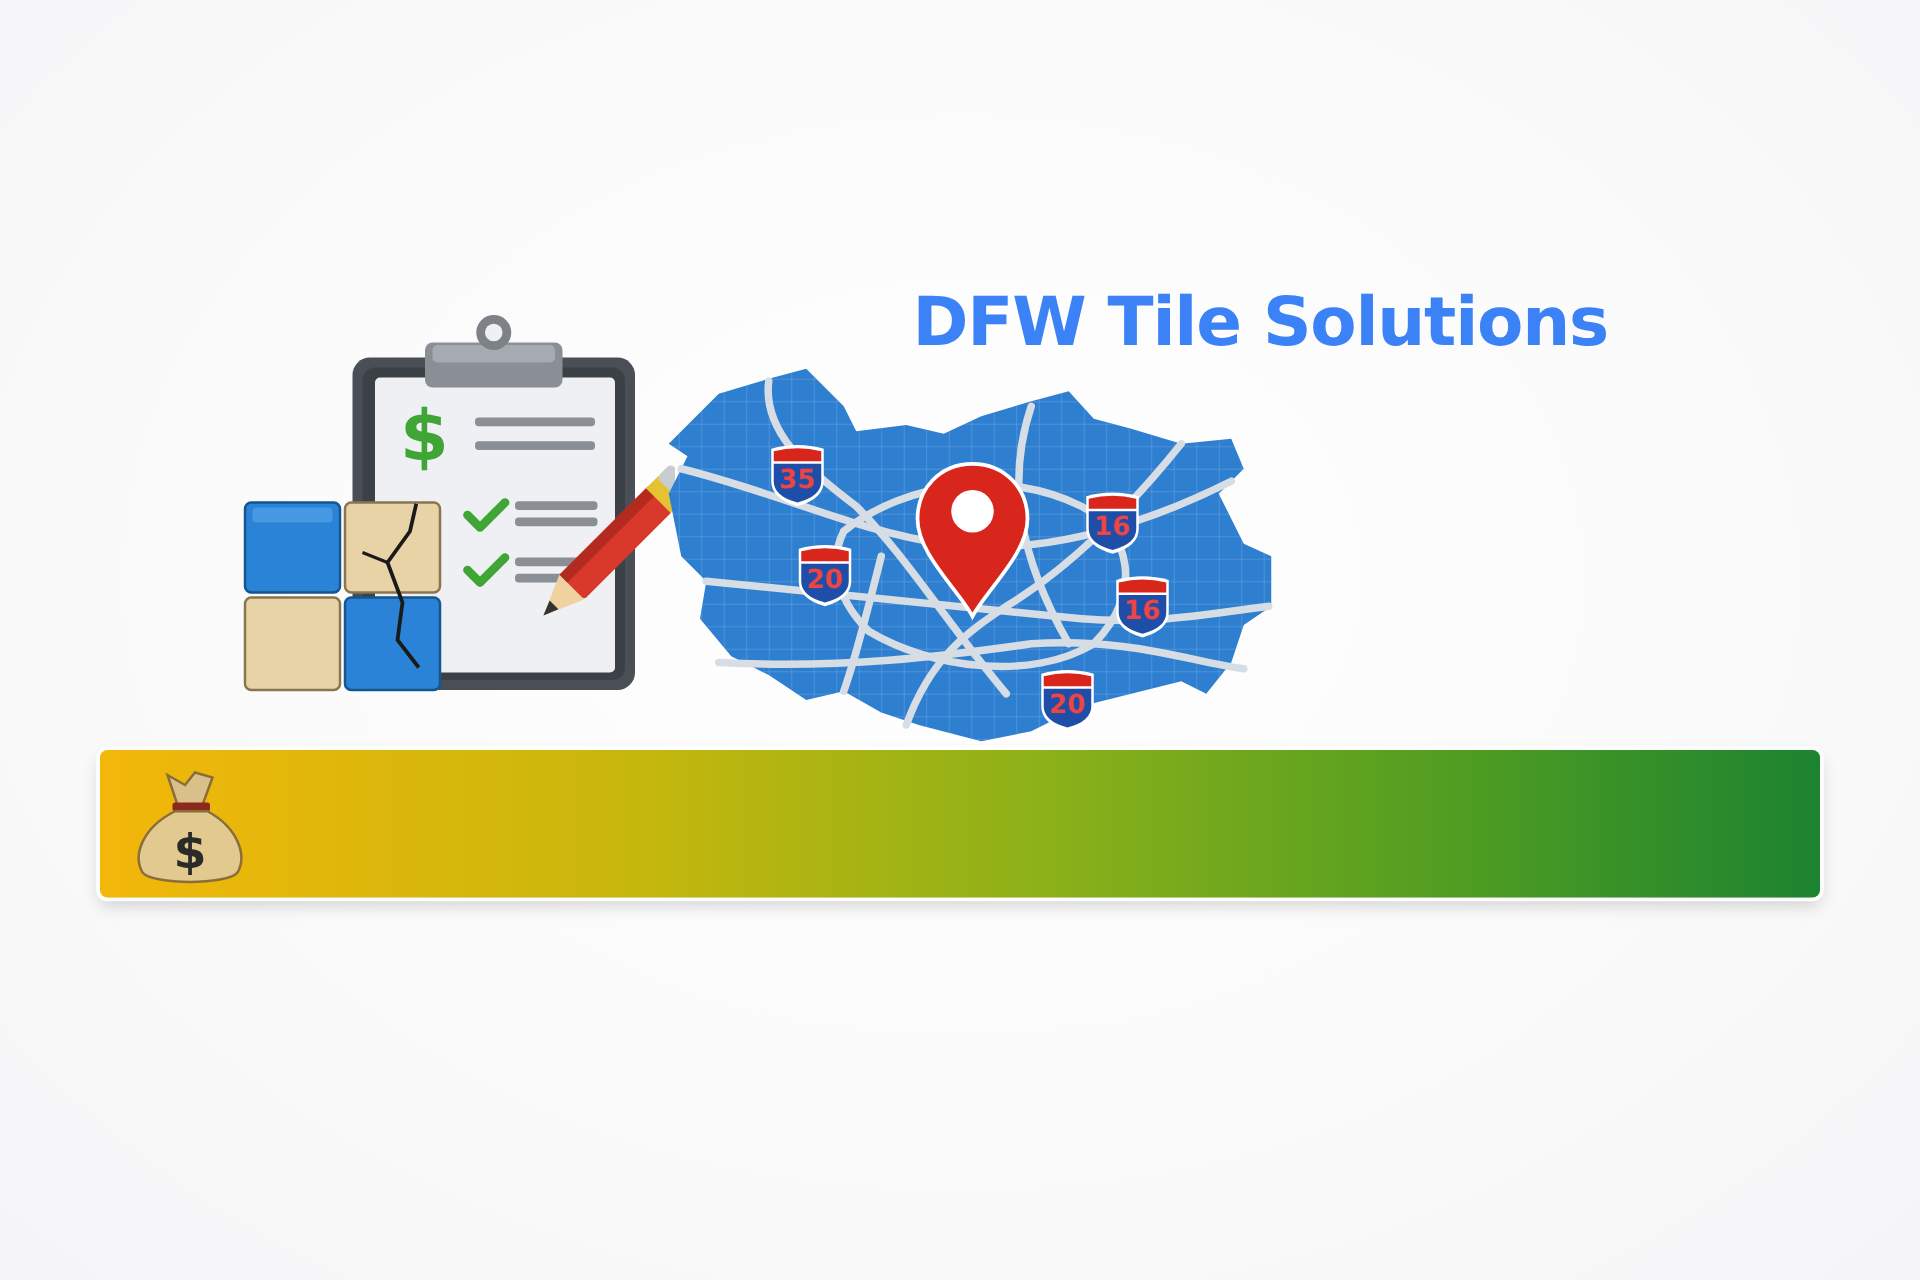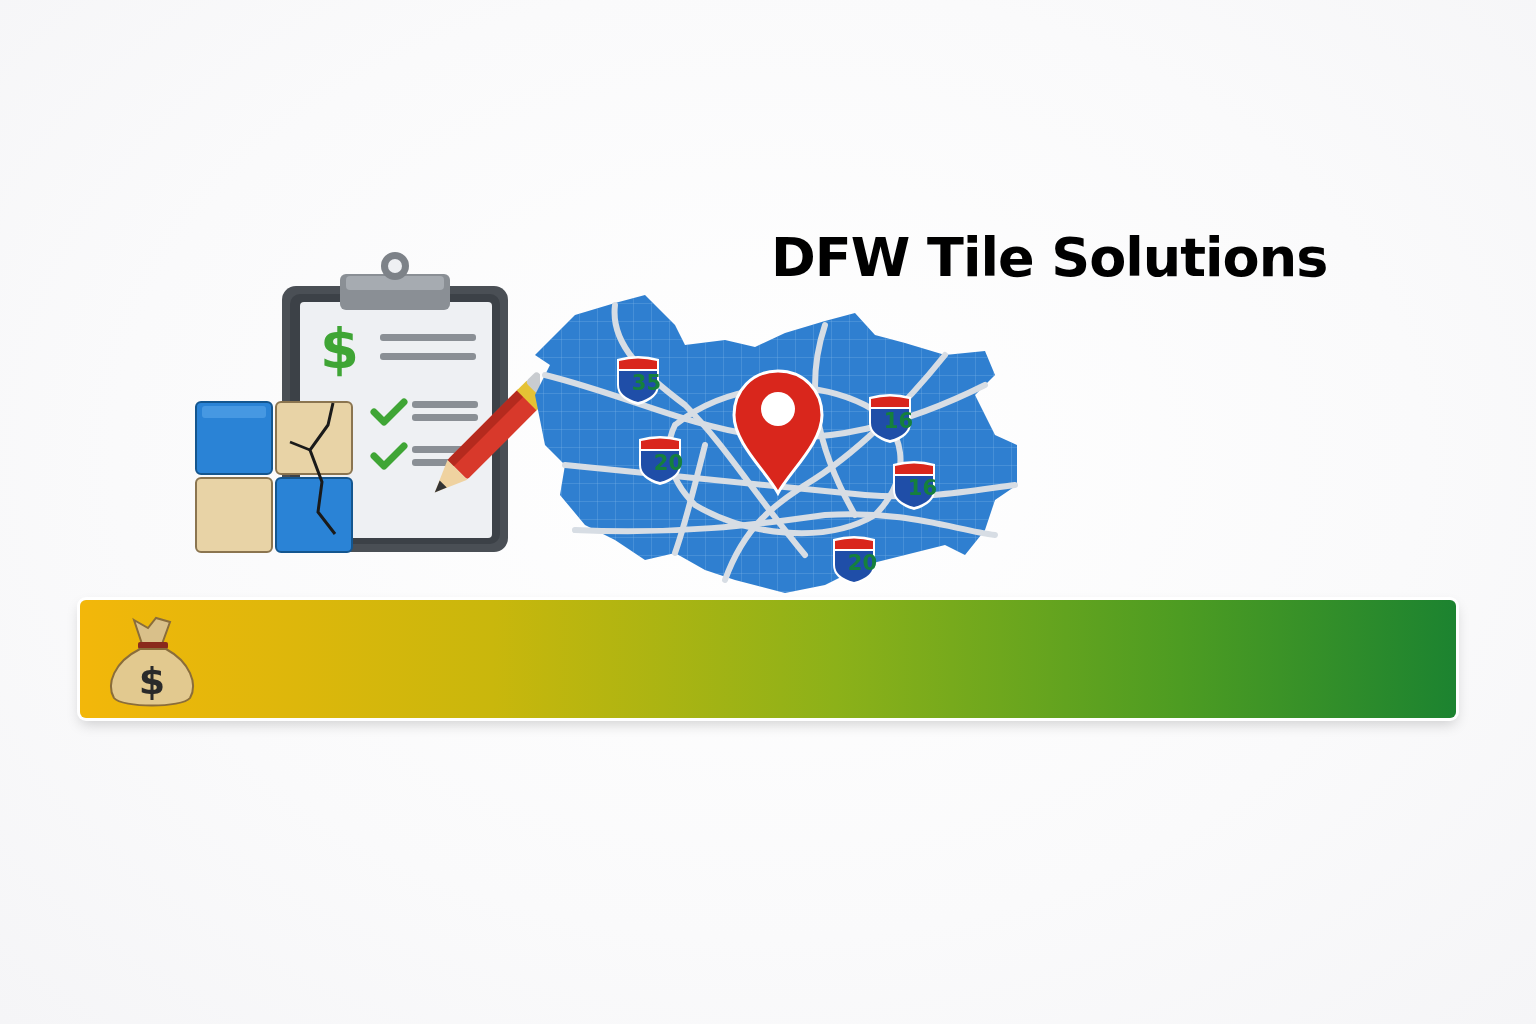--- a/index.html
+++ b/index.html
@@ -6,44 +6,43 @@
     body {
       width: 1536px; height: 1024px; overflow: hidden;
       background: #fbfbfc;
       font-family: "Liberation Sans", sans-serif;
       position: relative;
     }
     .canvas { position: absolute; inset: 0; background: radial-gradient(ellipse at 50% 45%, #ffffff 0%, #fafafb 60%, #f5f5f7 100%); }
     .title {
       position: absolute; left: 730px; top: 226px;
       font-family: "DejaVu Sans", sans-serif; font-weight: bold;
-      font-size: 54px; letter-spacing: -1px; color: #000000;
+      font-size: 54px; letter-spacing: -1px; color: #3b82f6;
       white-space: nowrap;
-      margin-left: 41px;
     }
     .icon-group { position: absolute; left: 190px; top: 250px; width: 350px; height: 310px; }
     .map-group { position: absolute; left: 525px; top: 285px; width: 500px; height: 315px; }
     .banner {
       position: absolute; left: 80px; top: 600px; width: 1376px; height: 118px;
       border-radius: 6px;
       background: linear-gradient(90deg, #f3b70a 0%, #c9b70c 30%, #8cb119 55%, #4d9c22 80%, #1c8330 100%);
       box-shadow: 0 0 0 3px #ffffff, 0 6px 14px rgba(0,0,0,0.18);
     }
     .banner-bag { position: absolute; left: 20px; top: 14px; width: 104px; height: 96px; }
     .banner-text {
       position: absolute; left: 135px; top: 26px;
       font-family: "DejaVu Sans", sans-serif; font-weight: bold;
       font-size: 47px; letter-spacing: -1.6px; color: #ffffff;
       text-shadow: 0 3px 5px rgba(0,0,0,0.35);
       white-space: nowrap;
     }
     .shield { position: absolute; width: 46px; height: 52px; }
     .shield-num {
-      position: absolute; left: 0; right: 0; top: 16px; text-align: right;
-      font-family: "DejaVu Sans", sans-serif; font-weight: bold; font-size: 21px; color: #15803d;
+      position: absolute; left: 0; right: 0; top: 16px; text-align: center;
+      font-family: "DejaVu Sans", sans-serif; font-weight: bold; font-size: 21px; color: #ef4444;
     }
   </style>
 </head>
 <body>
 
 <div class="canvas"></div>
 
 <div class="title">DFW Tile Solutions</div>
 
 <div class="icon-group">

